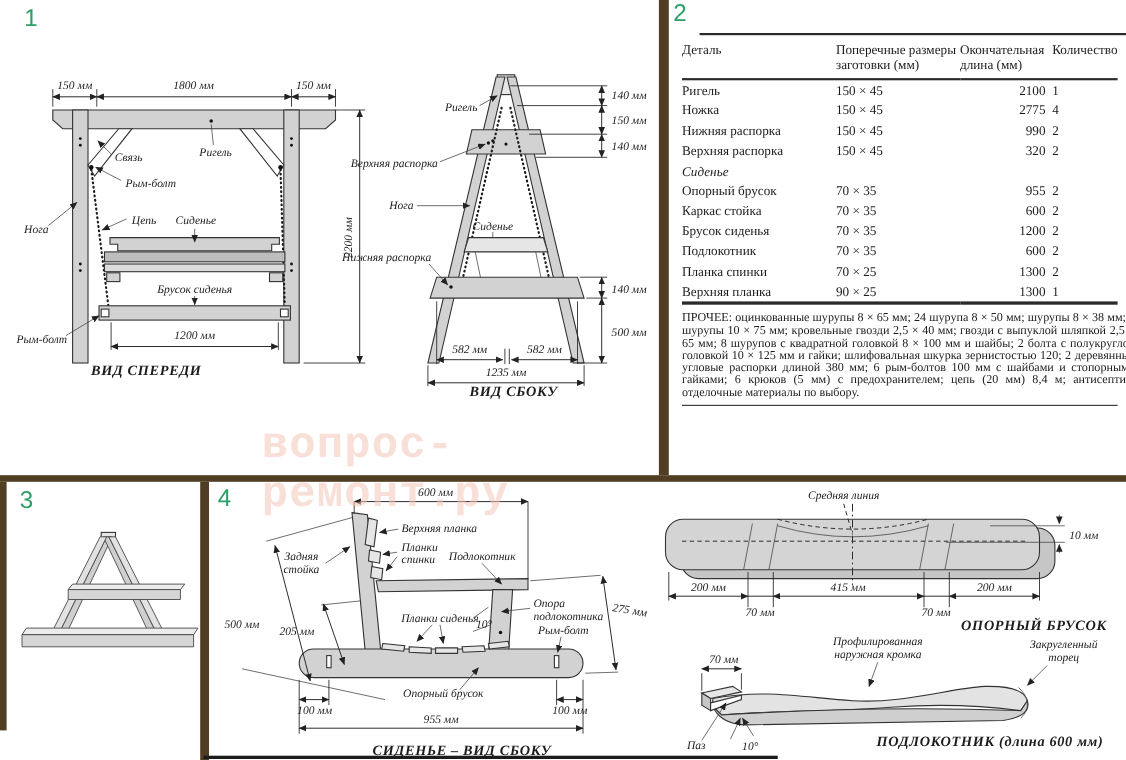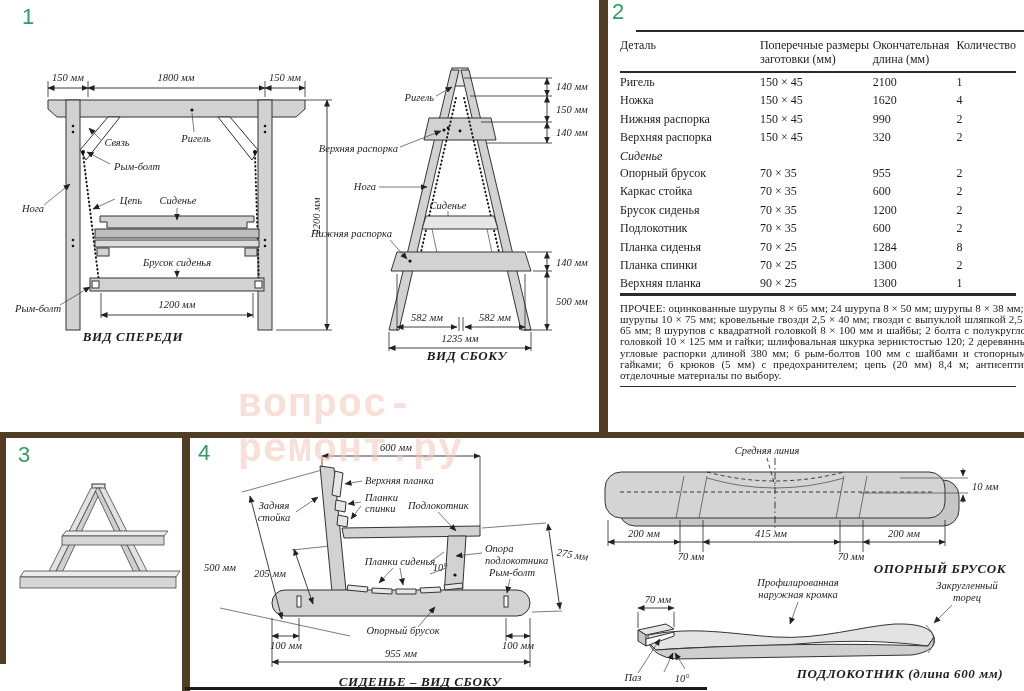--- a/index.html
+++ b/index.html
@@ -26,21 +26,21 @@
   .wl{fill:#e6e6e6;stroke:#333;stroke-width:1}
   .wh{fill:#ffffff;stroke:#333;stroke-width:1}
   .dot{fill:#111;stroke:none}
   
   .p2{position:absolute;left:608px;top:14px;width:432px;height:432px;font-size:12px}
   .p2 .rule-top{position:absolute;left:28px;top:16px;right:8px;border-top:2px solid #2b2b2b}
   .parts{border-collapse:collapse;margin:21px 0 0 12px;width:396px;border-bottom:3px solid #2b2b2b}
   .parts th{font-weight:normal;text-align:left;vertical-align:top;line-height:14px;padding:3px 0 5px;
             border-bottom:2px solid #2b2b2b}
   .parts td{line-height:14px;padding:2px 0 2.4px;vertical-align:top}
-  .parts .c0{width:152px}.parts .c1{width:121px}.parts .c2{width:78px;text-align:left}
+  .parts .c0{width:152px}.parts .c1{width:121px}.parts .c2{width:78px;text-align:right}
   .parts .c3{width:45px;padding-left:6px}
   .parts th.h2{width:121px}.parts th.h3{width:78px}.parts th.h4{width:45px;padding-left:6px}
   .parts tr.group td{font-style:italic;padding:2.5px 0 1px}
   .other{margin:7px 8px 0 12px;font-size:11px;line-height:11.2px;text-align:justify}
   .fn-rule{margin:5px 0 4px 12px;width:396px;border-top:1.5px solid #2b2b2b}
   .fnote{margin:0 8px 0 12px;font-size:10.8px;line-height:13px}
   .bline{position:absolute;background:#1c1c1c}
 </style>
 </head>
 <body>
@@ -216,21 +216,21 @@
       <tbody>
           <tr>
             <td class="c0">Ригель</td>
             <td class="c1">150 × 45</td>
             <td class="c2">2100</td>
             <td class="c3">1</td>
           </tr>
           <tr>
             <td class="c0">Ножка</td>
             <td class="c1">150 × 45</td>
-            <td class="c2">1620</td>
+            <td class="c2">2775</td>
             <td class="c3">4</td>
           </tr>
           <tr>
             <td class="c0">Нижняя распорка</td>
             <td class="c1">150 × 45</td>
             <td class="c2">990</td>
             <td class="c3">2</td>
           </tr>
           <tr>
             <td class="c0">Верхняя распорка</td>
@@ -257,26 +257,20 @@
             <td class="c0">Брусок сиденья</td>
             <td class="c1">70 × 35</td>
             <td class="c2">1200</td>
             <td class="c3">2</td>
           </tr>
           <tr>
             <td class="c0">Подлокотник</td>
             <td class="c1">70 × 35</td>
             <td class="c2">600</td>
             <td class="c3">2</td>
-          </tr>
-          <tr>
-            <td class="c0">Планка сиденья</td>
-            <td class="c1">70 × 25</td>
-            <td class="c2">1284</td>
-            <td class="c3">8</td>
           </tr>
           <tr>
             <td class="c0">Планка спинки</td>
             <td class="c1">70 × 25</td>
             <td class="c2">1300</td>
             <td class="c3">2</td>
           </tr>
           <tr>
             <td class="c0">Верхняя планка</td>
             <td class="c1">90 × 25</td>

